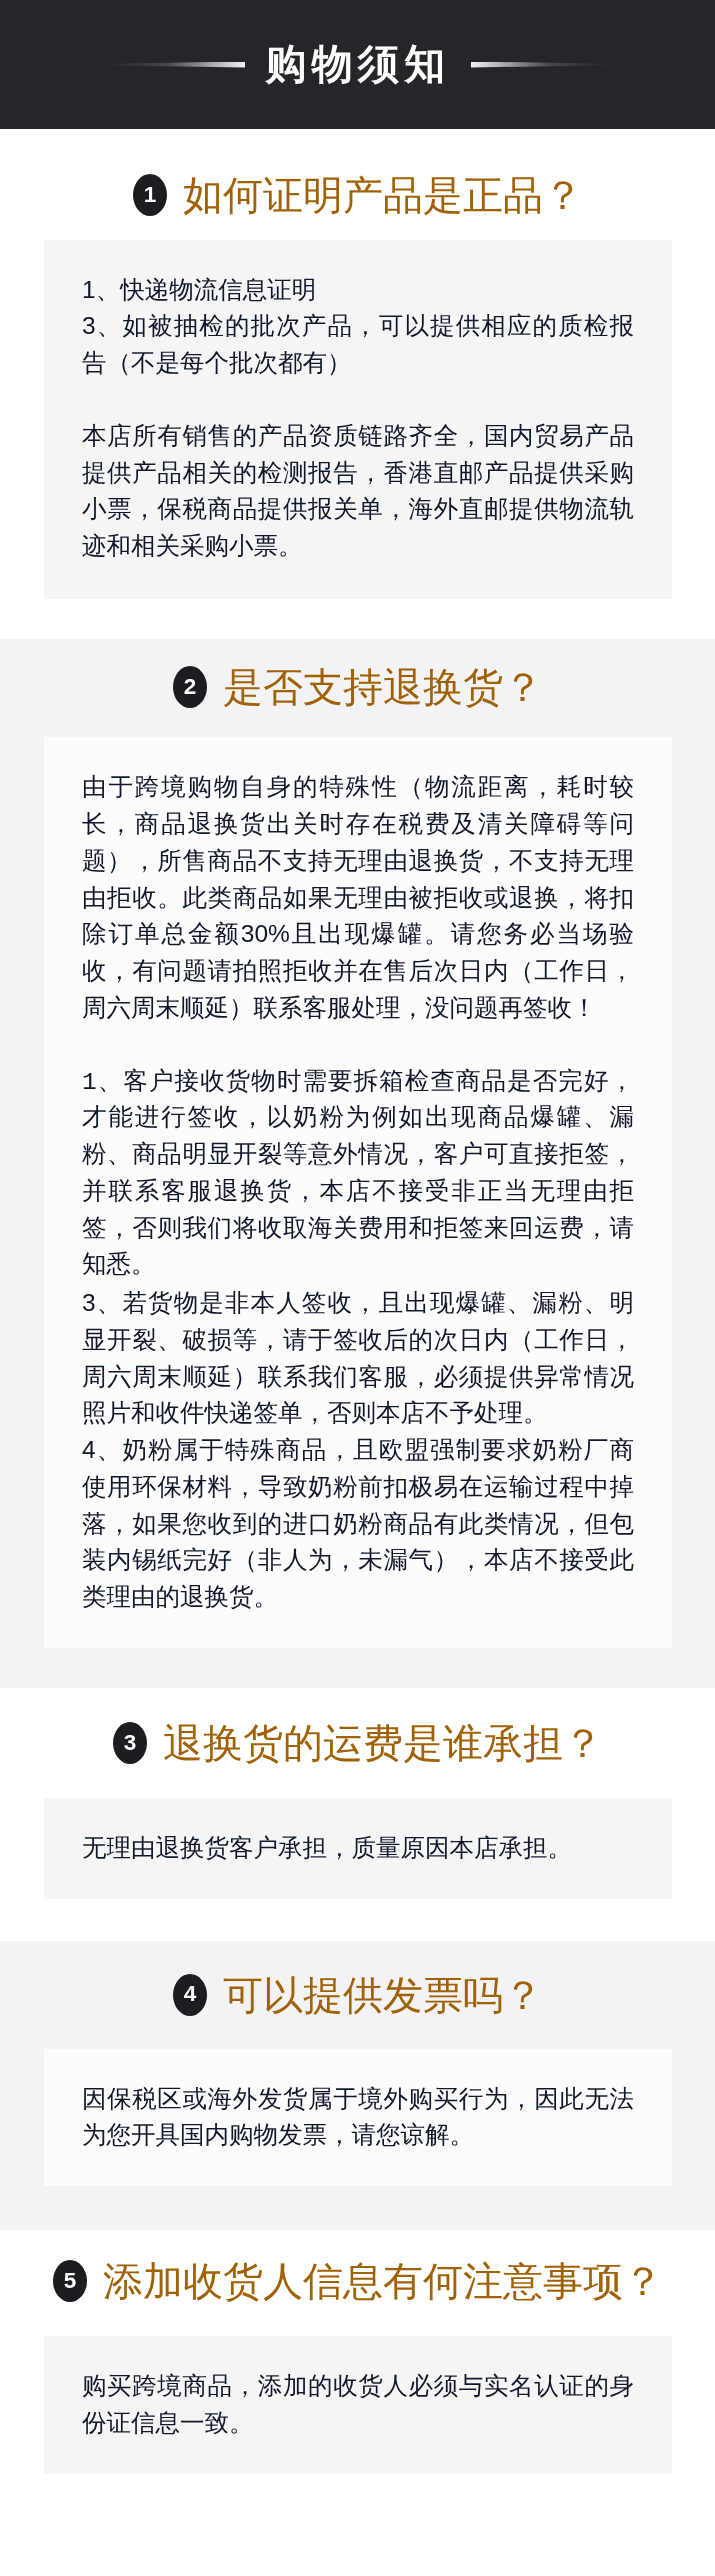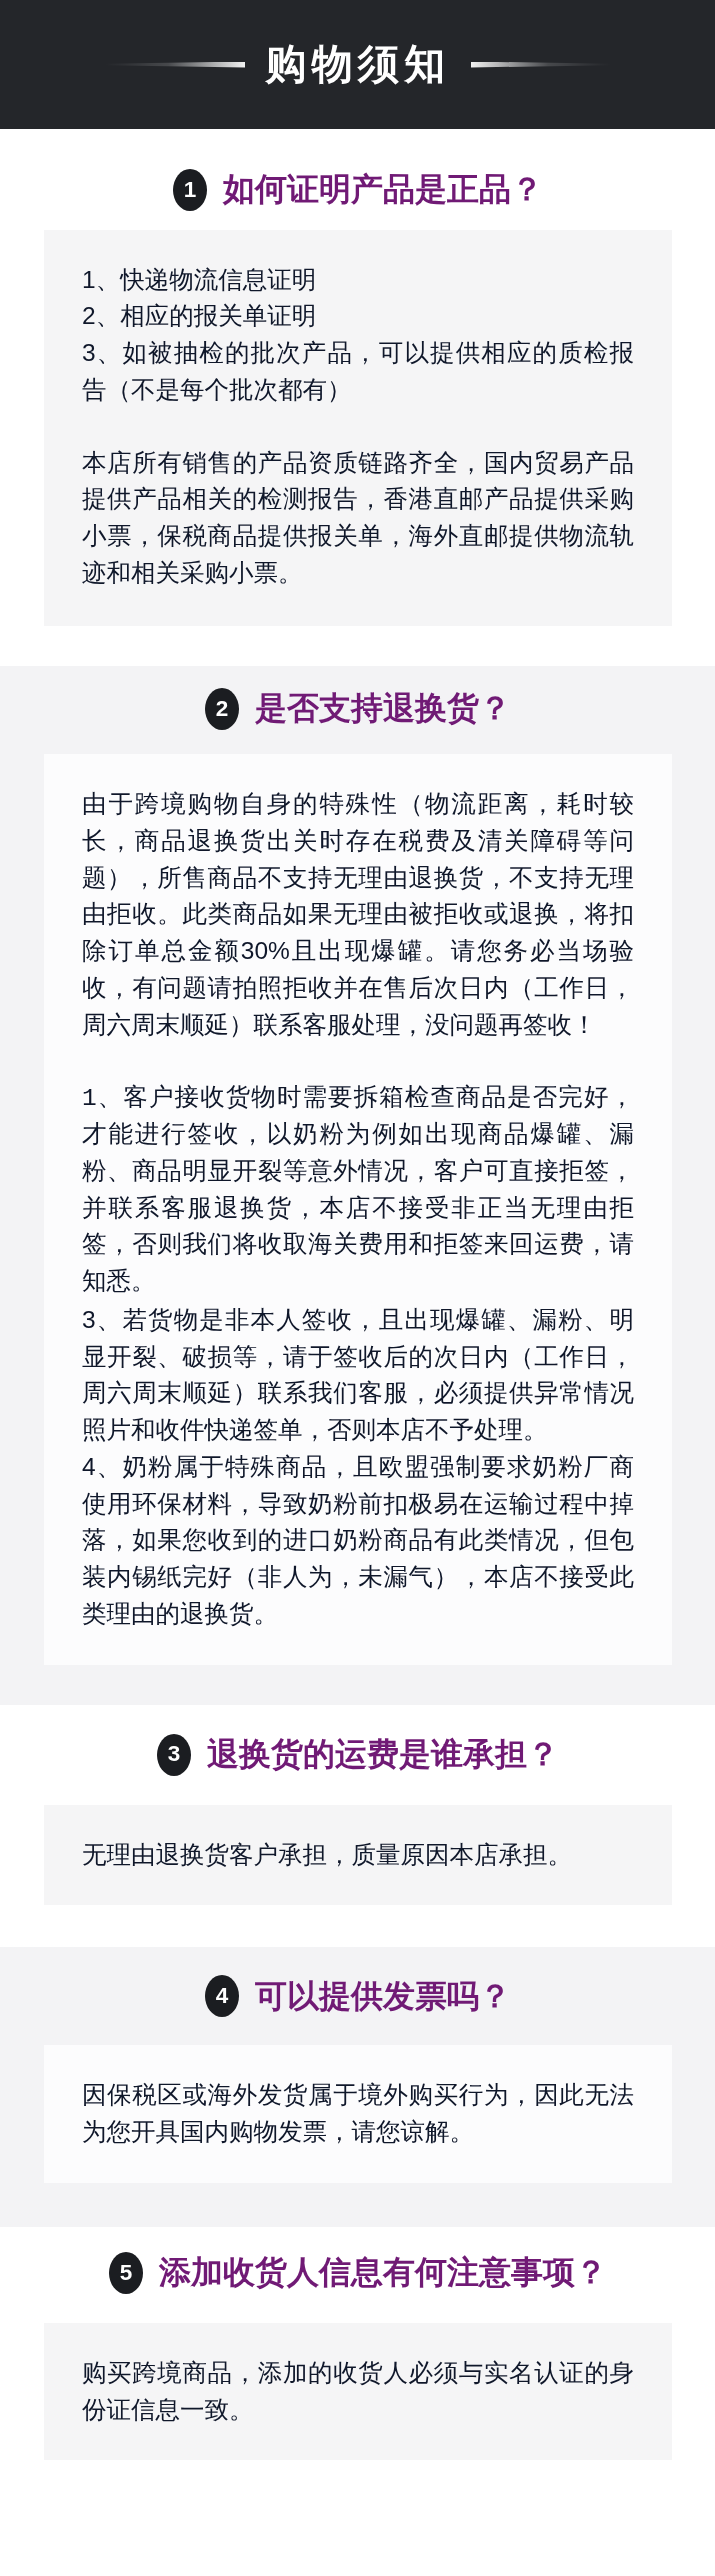--- a/index.html
+++ b/index.html
@@ -33,21 +33,21 @@
   
   .sec-title{
     display:flex;align-items:center;justify-content:center;gap:16px;
   }
   .badge{
     width:34px;height:42px;background:#1b1d21;border-radius:50%;
     color:#ffffff;font-weight:bold;font-size:22.5px;line-height:1;
     display:flex;align-items:center;justify-content:center;flex:0 0 auto;
   }
   .sec-title .t{
-    font-size:32px;font-weight:bold;color:#701a75;line-height:1.3;white-space:nowrap;
+    font-size:40px;font-weight:normal;color:#a16207;line-height:1.3;white-space:nowrap;
   }
 
   
   .box{
     margin:0 44px;
     background:#f5f5f6;
     padding:32px 38px;
     color:#0f172a;
     font-size:24.5px;
     line-height:1.5;
@@ -80,21 +80,20 @@
     <div class="header-title">购物须知</div>
     <div class="deco deco-right"></div>
   </div>
 
   <div class="sec-title mt-title-1">
     <div class="badge">1</div>
     <div class="t">如何证明产品是正品？</div>
   </div>
   <div class="box">
     <p>1、快递物流信息证明</p>
-    <p>2、相应的报关单证明</p>
     <p>3、如被抽检的批次产品，可以提供相应的质检报告（不是每个批次都有）</p>
     <p class="gap">本店所有销售的产品资质链路齐全，国内贸易产品提供产品相关的检测报告，香港直邮产品提供采购小票，保税商品提供报关单，海外直邮提供物流轨迹和相关采购小票。</p>
   </div>
 
   <div class="band band-2">
     <div class="sec-title">
       <div class="badge">2</div>
       <div class="t">是否支持退换货？</div>
     </div>
     <div class="box">

